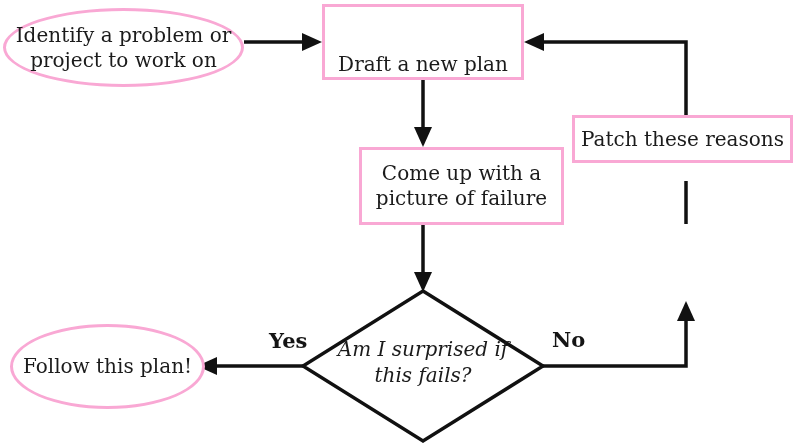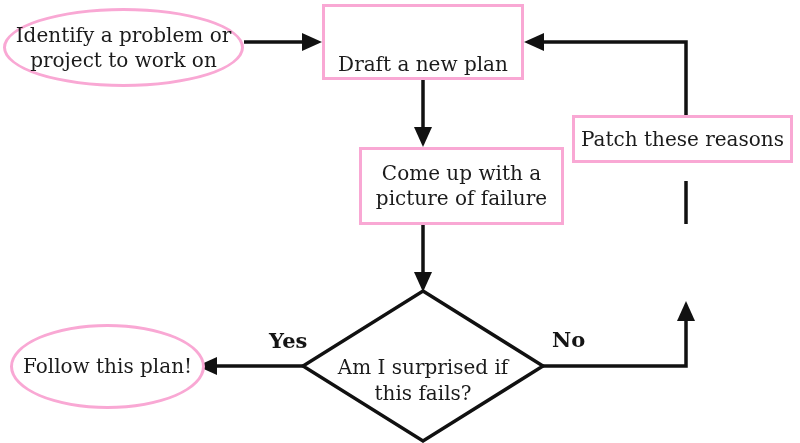--- a/index.html
+++ b/index.html
@@ -89,21 +89,21 @@
 
   <div class="node" style="left:322px; top:4px; width:202px; height:76px;justify-content:flex-end;">
     <span>Draft a new plan</span>
   </div>
 
   <div class="node" style="left:320px; top:147px; width:205px; height:78px;margin-left:39px;">
     <span>Come up with a</span>
     <span>picture of failure</span>
   </div>
 
-  <div class="diamond-label" style="left:313px; top:352px; width:220px; height:56px;">
+  <div class="diamond-label" style="left:313px; top:334px; width:220px; height:56px;font-style:italic;">
     <span>Am I surprised if</span>
     <span>this fails?</span>
   </div>
 
   <div class="node ellipse" style="left:10px; top:324px; width:195px; height:85px;text-align:center;">
     <span>Follow this plan!</span>
   </div>
 
   <div class="node" style="left:572px; top:115px; width:221px; height:48px;">
     <span>Patch these reasons</span>

